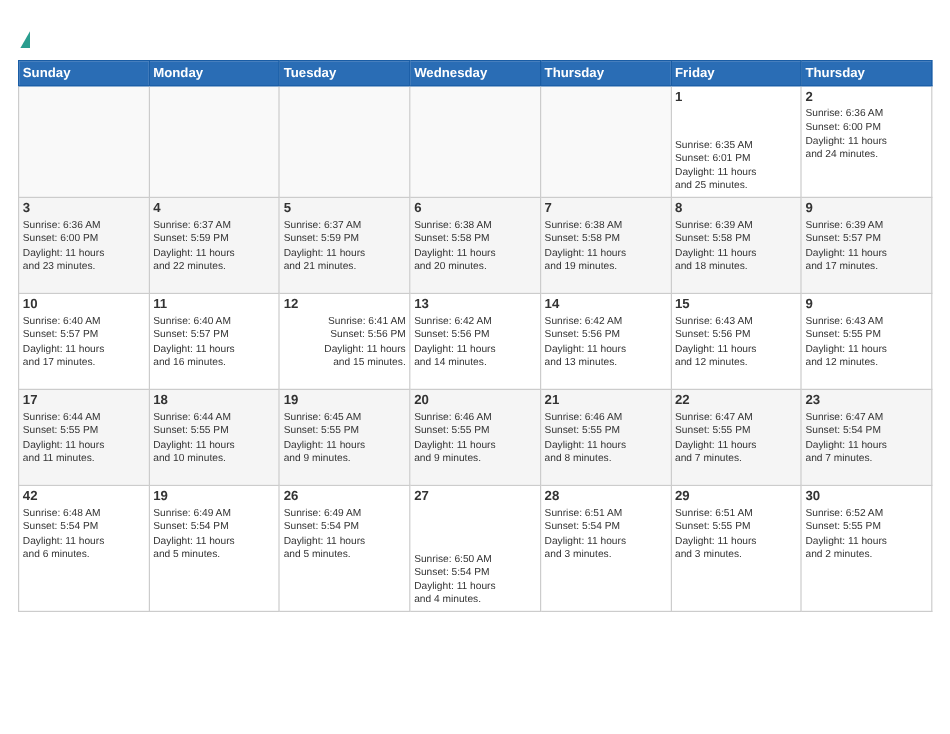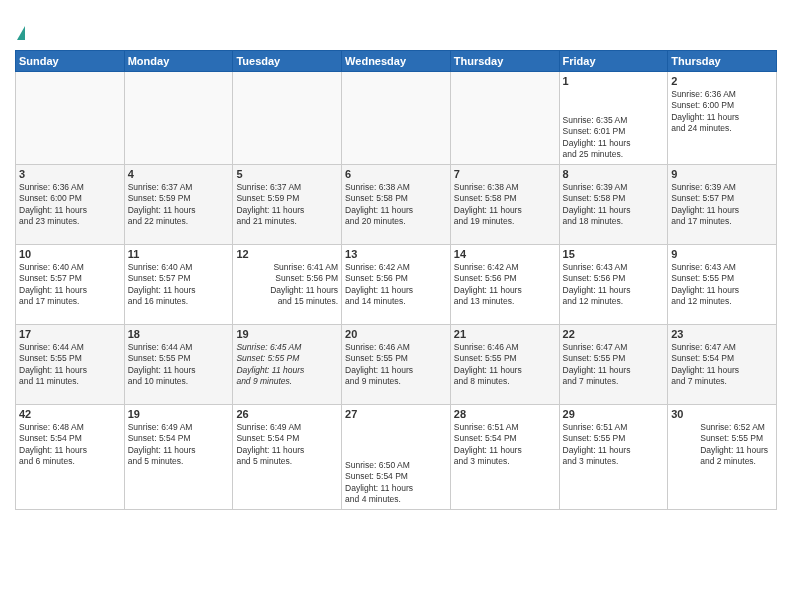--- a/index.html
+++ b/index.html
@@ -265,21 +265,21 @@
           </td>
           <td>
             <div class="day-num">18</div>
             <div class="day-info" style="white-space: pre-line;">Sunrise: 6:44 AM
 Sunset: 5:55 PM
 Daylight: 11 hours
 and 10 minutes.</div>
           </td>
           <td>
             <div class="day-num">19</div>
-            <div class="day-info" style="white-space: pre-line; font-style: italic;">Sunrise: 6:45 AM
+            <div class="day-info" style="white-space: pre-line;">Sunrise: 6:45 AM
 Sunset: 5:55 PM
 Daylight: 11 hours
 and 9 minutes.</div>
           </td>
           <td>
             <div class="day-num">20</div>
             <div class="day-info" style="white-space: pre-line;">Sunrise: 6:46 AM
 Sunset: 5:55 PM
 Daylight: 11 hours
 and 9 minutes.</div>
@@ -344,21 +344,21 @@
           </td>
           <td>
             <div class="day-num">29</div>
             <div class="day-info" style="white-space: pre-line;">Sunrise: 6:51 AM
 Sunset: 5:55 PM
 Daylight: 11 hours
 and 3 minutes.</div>
           </td>
           <td>
             <div class="day-num">30</div>
-            <div class="day-info" style="white-space: pre-line; margin-left: 29px;">Sunrise: 6:52 AM
+            <div class="day-info" style="white-space: pre-line;">Sunrise: 6:52 AM
 Sunset: 5:55 PM
 Daylight: 11 hours
 and 2 minutes.</div>
           </td>
         </tr>
       </tbody>
   </table>
 </div>
 
 </body></html>

